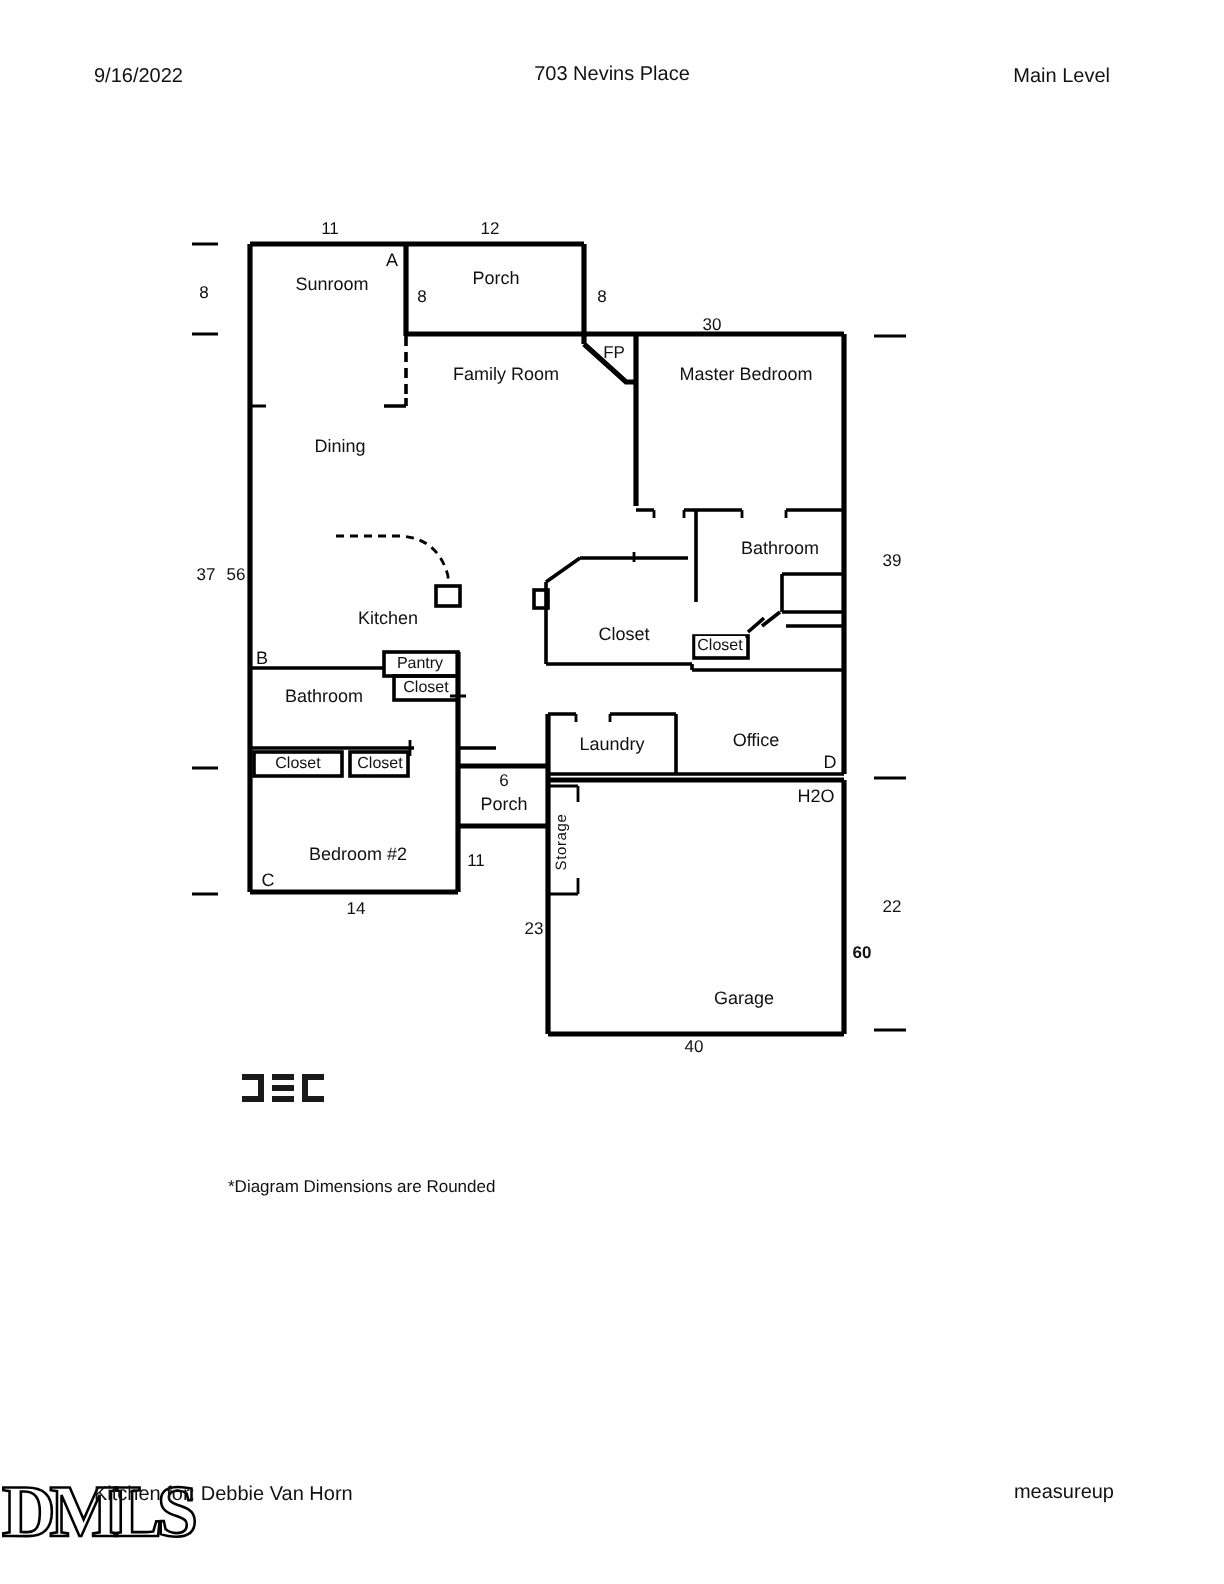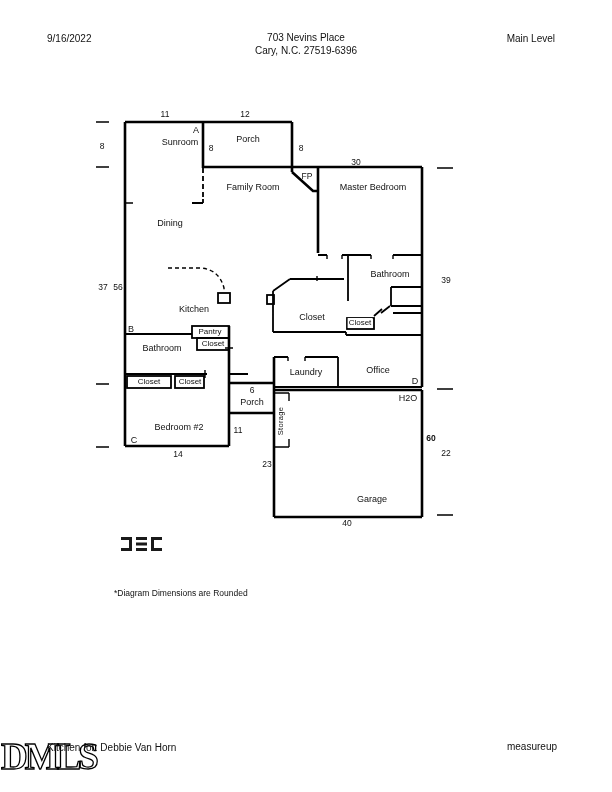--- a/index.html
+++ b/index.html
@@ -48,21 +48,20 @@
   .measureup{position:absolute;right:55px;top:741px;font-size:10px;}
 </style>
 </head>
 <body>
 
 <div class="page">
 
   <div class="hdr-date">9/16/2022</div>
   <div class="hdr-title">
     <div>703 Nevins Place</div>
-    <div>Cary, N.C. 27519-6396</div>
   </div>
   <div class="hdr-level">Main Level</div>
 
   <div class="plan">
     <svg width="612" height="792" viewBox="0 0 612 792" fill="none" stroke="#000">
 
       <path stroke-width="2.6" d="M125,122 H292 M125,122 V446 M203,122 V168 M292,122 V172
         M203,167 H422 M422,167 V387 M422,390 V517 M318,167 V253
         M292,172 L313,191 L318,191
         M125,446 H229 M229,383 H274 M229,413 H274
@@ -93,21 +92,21 @@
         M274,393 H289 M289,393 V401 M274,447 H289 M289,439 V447"></path>
 
       <path stroke-width="1.8" stroke-dasharray="5 3" d="M203,168 V199"></path>
       <path stroke-width="1.4" stroke-dasharray="4 3" d="M168,268 H200 Q219,269 224,288 V292"></path>
     </svg>
 
   <div class="plan-label dim" style="left: 165px; top: 114px;">11</div>
       <div class="plan-label dim" style="left: 245px; top: 114px;">12</div>
       <div class="plan-label" style="left: 196px; top: 130px;">A</div>
       <div class="plan-label dim" style="left: 102px; top: 146px;">8</div>
-      <div class="plan-label" style="left: 180px; top: 142px;">Sunroom</div>
+      <div class="plan-label" style="left: 166px; top: 142px;">Sunroom</div>
       <div class="plan-label dim" style="left: 211px; top: 148px;">8</div>
       <div class="plan-label" style="left: 248px; top: 139px;">Porch</div>
       <div class="plan-label dim" style="left: 301px; top: 148px;">8</div>
       <div class="plan-label dim" style="left: 356px; top: 162px;">30</div>
       <div class="plan-label dim" style="left: 307px; top: 176px;">FP</div>
       <div class="plan-label" style="left: 253px; top: 187px;">Family Room</div>
       <div class="plan-label" style="left: 373px; top: 187px;">Master Bedroom</div>
       <div class="plan-label" style="left: 170px; top: 223px;">Dining</div>
       <div class="plan-label dim" style="left: 103px; top: 287px;">37</div>
       <div class="plan-label dim" style="left: 118px; top: 287px;">56</div>
@@ -127,21 +126,21 @@
       <div class="plan-label" style="left: 415px; top: 381px;">D</div>
       <div class="plan-label" style="left: 408px; top: 398px;">H2O</div>
       <div class="plan-label dim" style="left: 252px; top: 390px;">6</div>
       <div class="plan-label" style="left: 252px; top: 402px;">Porch</div>
       <div class="plan-label" style="left: 179px; top: 427px;">Bedroom #2</div>
       <div class="plan-label dim" style="left: 238px; top: 430px;">11</div>
       <div class="plan-label rot" style="left: 281px; top: 421px;">Storage</div>
       <div class="plan-label" style="left: 134px; top: 440px;">C</div>
       <div class="plan-label dim" style="left: 178px; top: 454px;">14</div>
       <div class="plan-label dim" style="left: 267px; top: 464px;">23</div>
-      <div class="plan-label dim" style="left: 431px; top: 438px; font-weight: bold;">60</div>
+      <div class="plan-label dim" style="left: 431px; top: 476px; font-weight: bold;">60</div>
       <div class="plan-label dim" style="left: 446px; top: 453px;">22</div>
       <div class="plan-label" style="left: 372px; top: 499px;">Garage</div>
       <div class="plan-label dim" style="left: 347px; top: 523px;">40</div>
     </div>
 
   <div class="brandmark">
     <svg width="48" height="18" viewBox="0 0 48 18" fill="#1a1a1a">
       <rect x="2" y="2" width="11" height="3"></rect>
         <rect x="10" y="2" width="3" height="14"></rect>
         <rect x="2" y="13" width="11" height="3"></rect>

